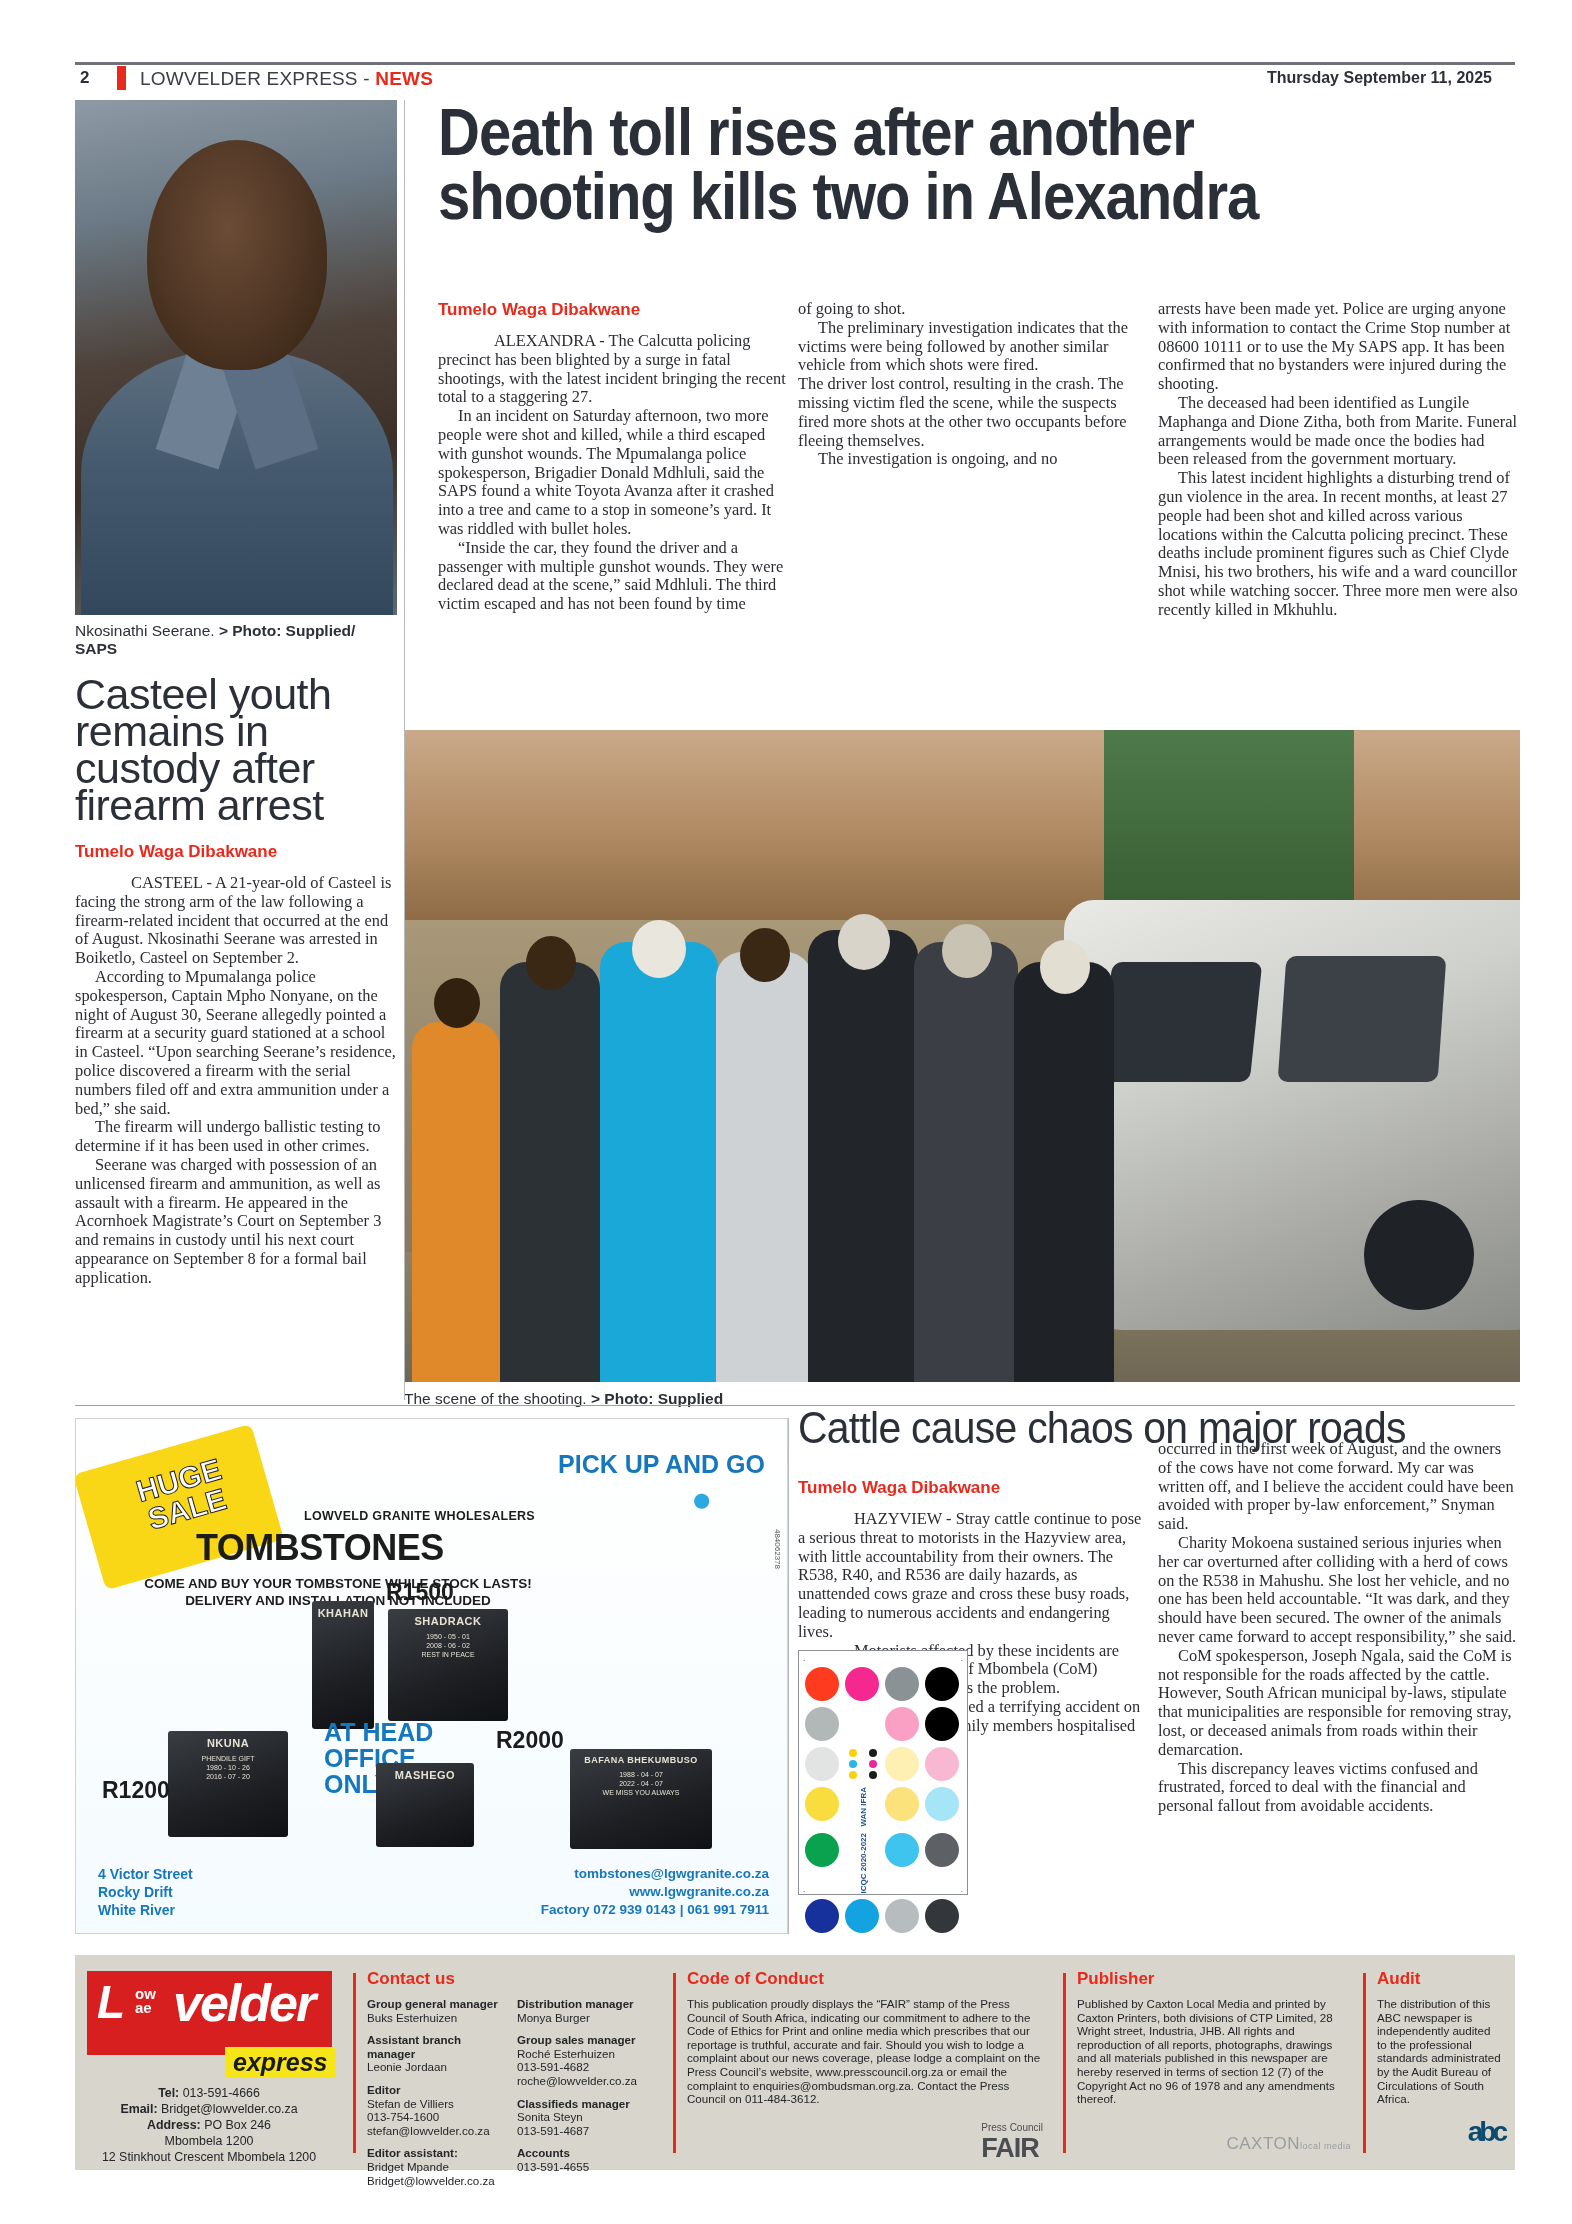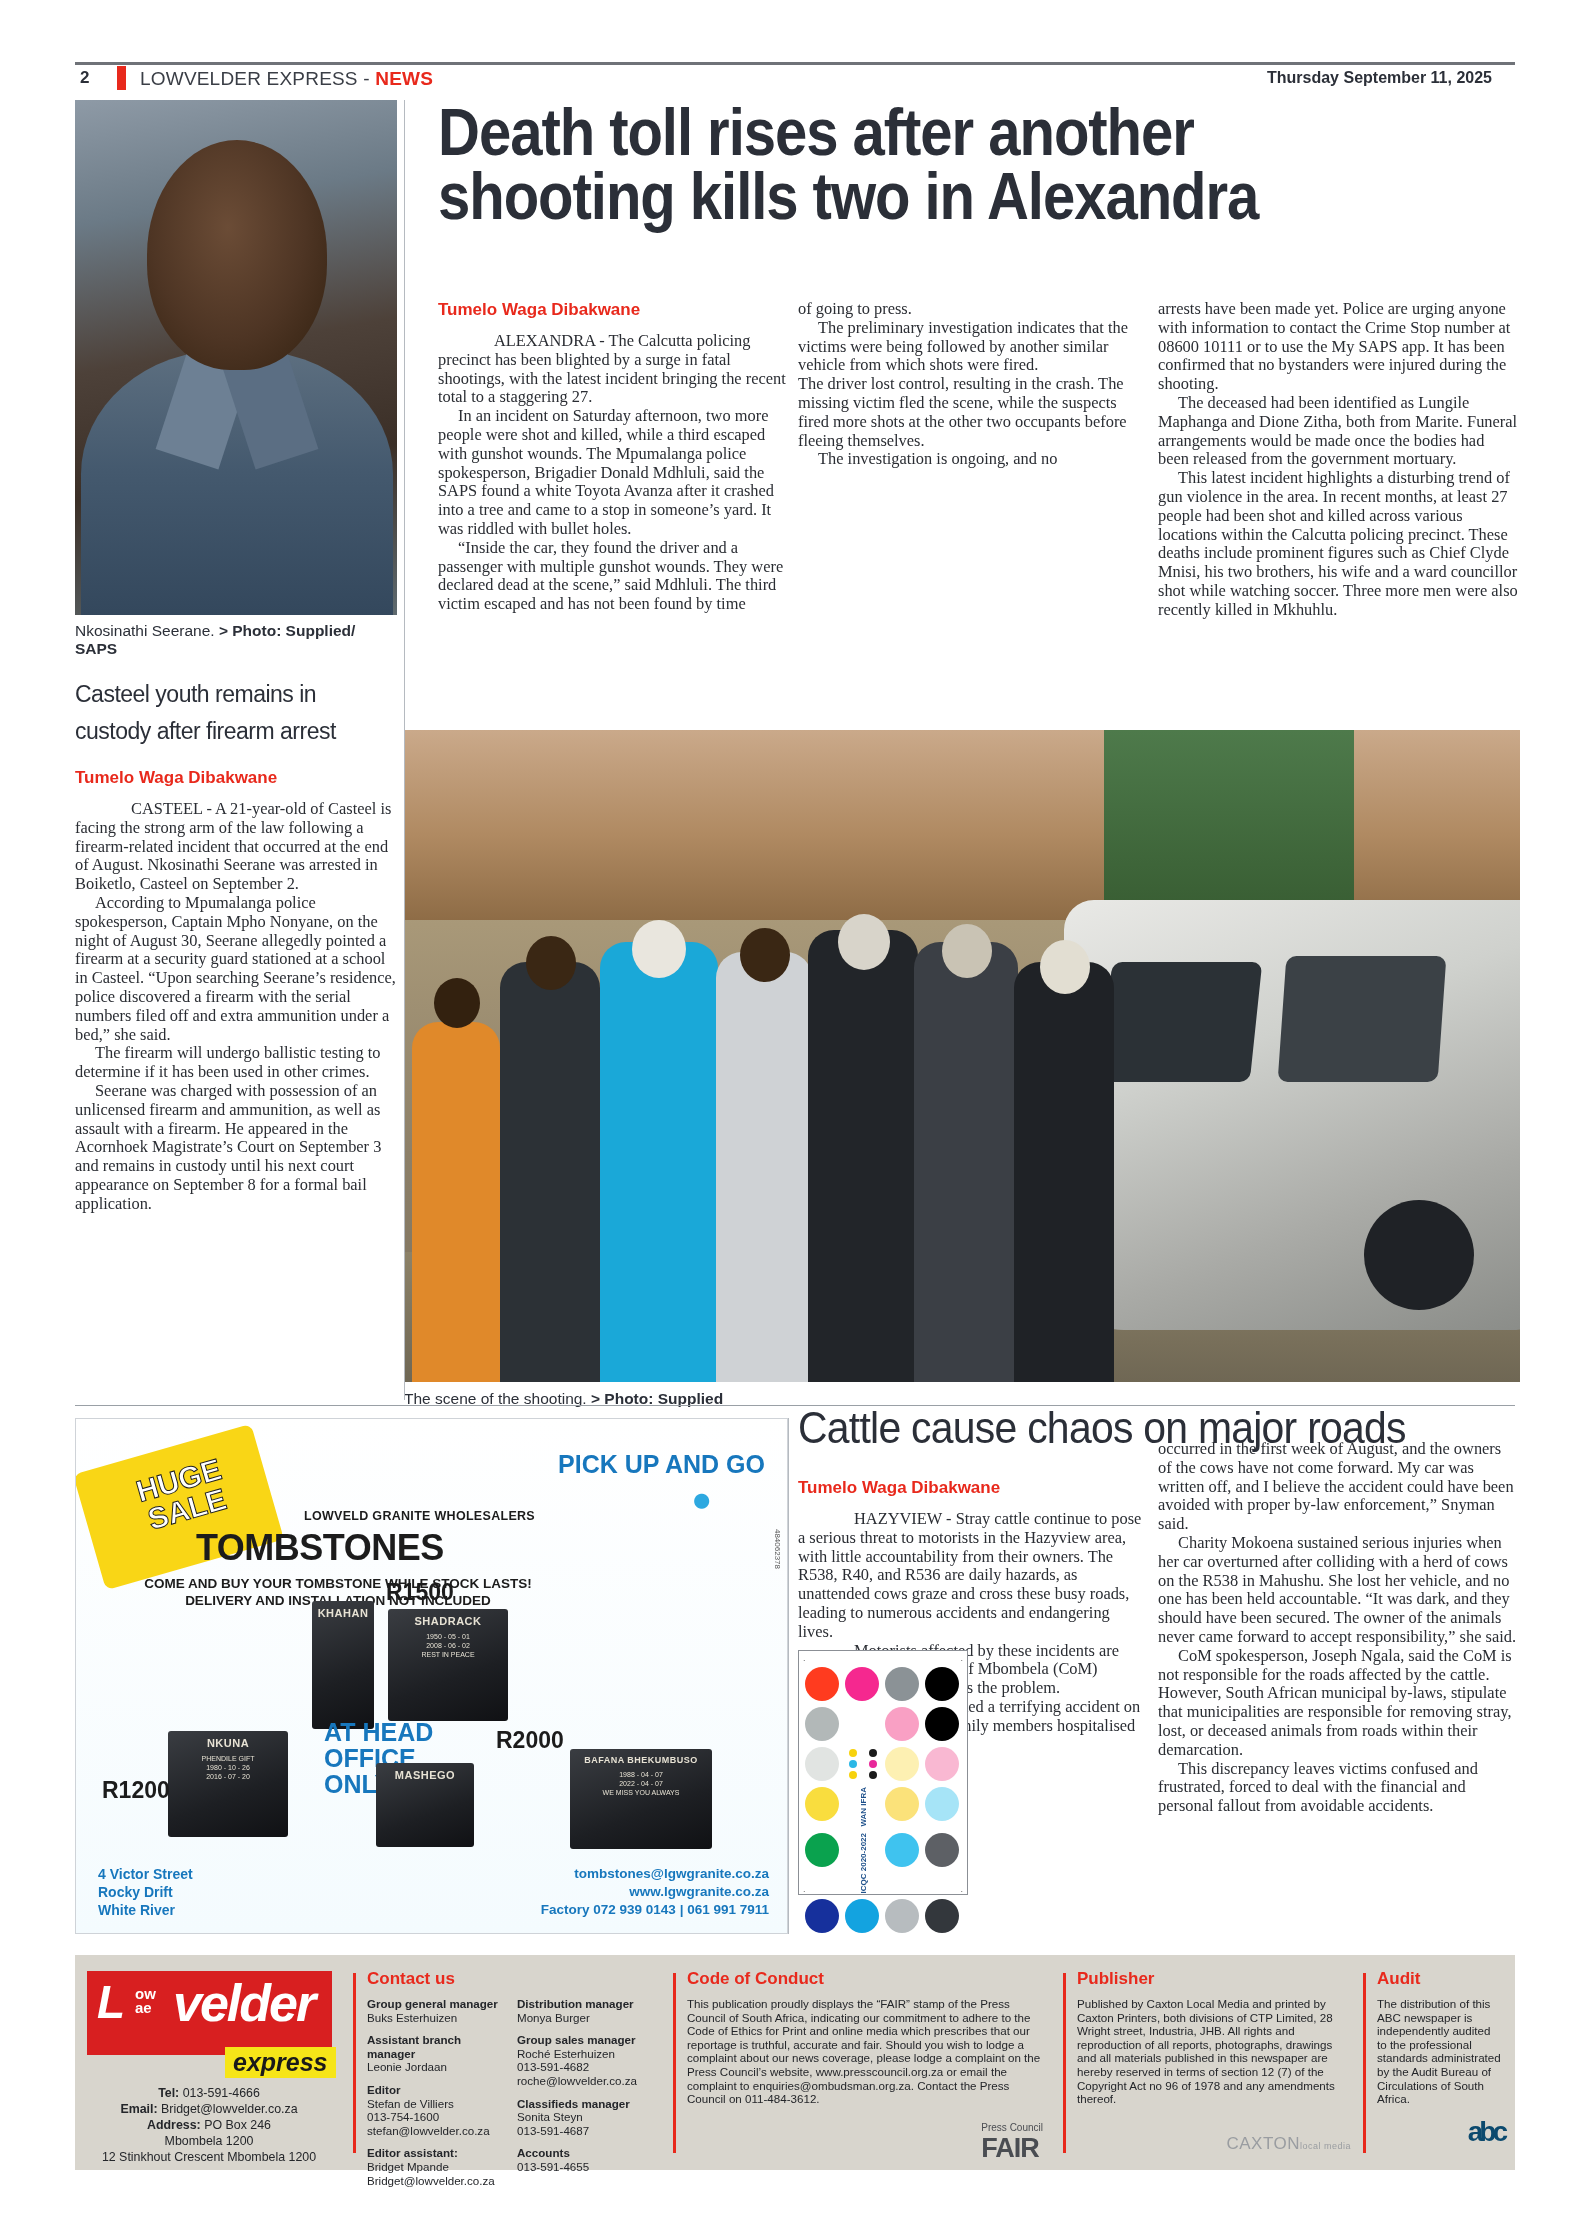--- a/index.html
+++ b/index.html
@@ -65,21 +65,21 @@
     background:#3e2a18;
   }
 
   .cap {
     font-size:15.5px; line-height:18px; color:#2b2f38; margin-top:7px;
   }
   .cap b { font-weight:bold; }
   .cap .arrow { font-weight:bold; }
 
   .sub-head {
-    font-size:23px; line-height:37px; font-weight:normal;
+    font-size:43px; line-height:37px; font-weight:normal;
     color:#2b2f38; margin-top:18px; letter-spacing:-0.5px;
   }
 
   
   .main-head {
     position:absolute; left:438px; top:100px; width:1082px;
     font-size:66px; line-height:64px; font-weight:bold;
     letter-spacing:-1.2px; color:#2b2f38;
     font-family:"Liberation Sans Narrow","Liberation Sans", sans-serif;
     transform:scaleX(0.88); transform-origin:left top;
@@ -346,21 +346,21 @@
     <div class="byline">Tumelo Waga Dibakwane</div>
     <div class="body-text" style="margin-top:12px;">
       <p class="lead">ALEXANDRA - The Calcutta policing precinct has been blighted by a surge in fatal shootings, with the latest incident bringing the recent total to a staggering 27.</p>
       <p>In an incident on Saturday afternoon, two more people were shot and killed, while a third escaped with gunshot wounds. The Mpumalanga police spokesperson, Brigadier Donald Mdhluli, said the SAPS found a white Toyota Avanza after it crashed into a tree and came to a stop in someone’s yard. It was riddled with bullet holes.</p>
       <p>“Inside the car, they found the driver and a passenger with multiple gunshot wounds. They were declared dead at the scene,” said Mdhluli. The third victim escaped and has not been found by time</p>
     </div>
   </div>
 
   <div class="mcol mcol2">
     <div class="body-text">
-      <p style="text-indent:0">of going to press.</p>
+      <p style="text-indent:0">of going to shot.</p>
       <p>The preliminary investigation indicates that the victims were being followed by another similar vehicle from which shots were fired.</p>
     </div>
     <div class="body-text">
       <p style="text-indent:0">The driver lost control, resulting in the crash. The missing victim fled the scene, while the suspects fired more shots at the other two occupants before fleeing themselves.</p>
       <p>The investigation is ongoing, and no</p>
     </div>
   </div>
 
   <div class="mcol mcol3">
     <div class="body-text">

